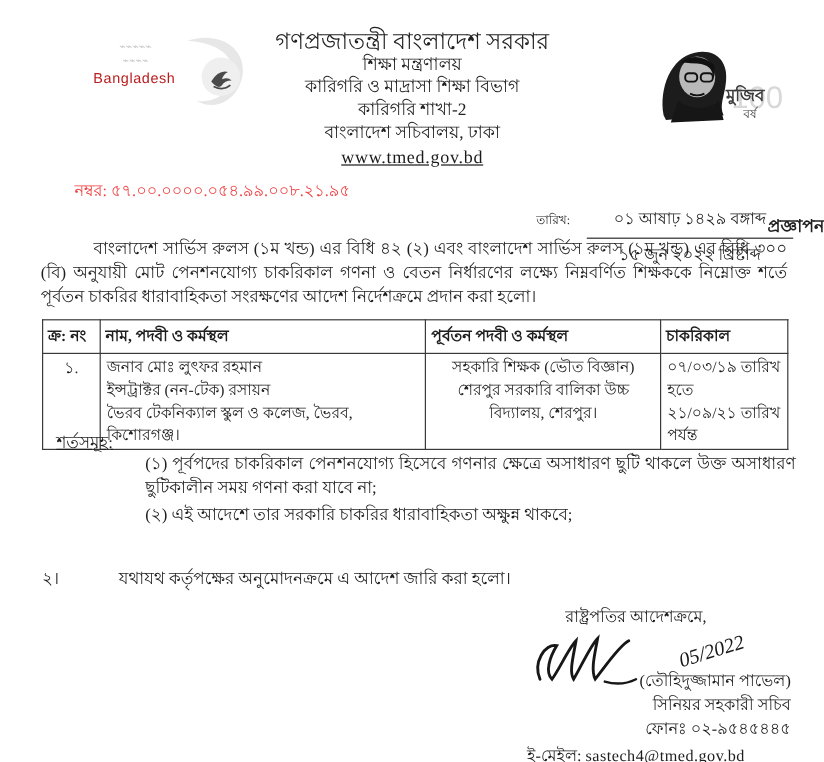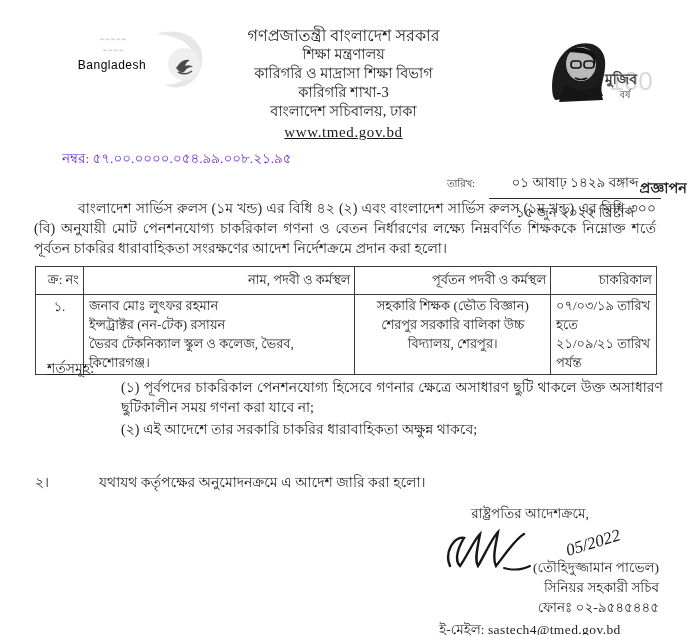--- a/index.html
+++ b/index.html
@@ -6,46 +6,46 @@
   body{
     width:687px;height:635px;overflow:hidden;background:#ffffff;
     font-family:"Liberation Serif", serif;color:#1f1f1f;
     -webkit-font-smoothing:antialiased;
   }
   .page{position:relative;width:687px;height:635px;background:#fff;}
 
   
   .watermark{position:absolute;left:56px;top:20px;width:150px;height:78px;}
   .wm-lines{position:absolute;left:12px;top:14px;color:#c9c9c9;font-size:9px;line-height:11px;text-align:center;width:90px;}
-  .wm-country{position:absolute;left:6px;top:38px;width:100px;text-align:center;color:#000000;font-family:"Liberation Sans",sans-serif;font-size:12px;letter-spacing:.5px;}
+  .wm-country{position:absolute;left:6px;top:38px;width:100px;text-align:center;color:#b91c1c;font-family:"Liberation Sans",sans-serif;font-size:12px;letter-spacing:.5px;}
   .wm-emblem{position:absolute;right:0;top:8px;width:58px;height:62px;opacity:.85;}
 
   .org-block{position:absolute;left:0;right:0;top:26px;text-align:center;}
   .org-line{font-size:14.5px;line-height:19px;color:#222;}
-  .org-line:first-child{font-size:16px;}
+  .org-line:first-child{font-size:19px;}
   .org-website{display:inline-block;margin-top:3px;font-size:15px;letter-spacing:.6px;color:#1a1a1a;text-decoration:underline;cursor:pointer;}
 
   .mujib-logo{position:absolute;right:30px;top:34px;width:112px;height:84px;}
 
   
-  .memo{position:absolute;left:62px;top:148px;font-size:13.5px;color:#6d28d9;}
+  .memo{position:absolute;left:62px;top:148px;font-size:13.5px;color:#ef4444;}
   .date-block{position:absolute;right:26px;top:136px;display:flex;align-items:center;}
   .date-label{font-size:10px;margin-right:14px;position:relative;top:4px;}
   .date-stack{text-align:center;font-size:13.5px;min-width:172px;}
   .date-top{padding:0 6px 3px;border-bottom:1.4px solid #2c2c2c;}
   .date-bottom{padding-top:3px;}
 
   
   .doc-title{position:absolute;left:0;right:0;top:177px;text-align:right;font-weight:bold;font-size:14.5px;margin-left:18px;}
   .body-par{position:absolute;left:34px;top:199px;width:622px;font-size:14px;line-height:1.42;text-align:justify;text-indent:44px;}
 
   
   .main-table{position:absolute;left:35px;top:266px;width:622px;border-collapse:collapse;font-size:13px;color:#1d1d1d;}
   .main-table th,.main-table td{border:1.2px solid #3a3a3a;vertical-align:top;padding:2px 5px;}
-  .main-table th{font-weight:normal;text-align:right;padding:3px 4px;}
+  .main-table th{font-weight:bold;text-align:left;padding:3px 4px;}
   .cell-center{text-align:center;}
   .cell-left{text-align:left;}
   .cell-line{line-height:1.45;}
 
   
   .cond-heading{position:absolute;left:35px;top:357px;font-size:14px;font-weight:normal;text-decoration:underline;padding-left:12px;}
   .cond-list{position:absolute;left:75px;top:378px;width:588px;font-size:14px;line-height:1.45;text-align:justify;}
   .cond-item{margin-bottom:1px;margin-left:46px;}
 
   
@@ -77,21 +77,21 @@
         <path d="M28 40 q6 -10 14 -8 q-4 2 -5 6 q5 -2 8 1 q-6 0 -8 4 q-3 4 -9 -3 z" fill="#2b2b2b"></path>
         <path d="M30 44 q8 4 14 -1" stroke="#2b2b2b" stroke-width="1.4" fill="none"></path>
       </svg>
     </div>
   </div>
 
   <div class="org-block">
     <div class="org-line">গণপ্রজাতন্ত্রী বাংলাদেশ সরকার</div>
     <div class="org-line">শিক্ষা মন্ত্রণালয়</div>
     <div class="org-line">কারিগরি ও মাদ্রাসা শিক্ষা বিভাগ</div>
-    <div class="org-line">কারিগরি শাখা-3</div>
+    <div class="org-line">কারিগরি শাখা-2</div>
     <div class="org-line">বাংলাদেশ সচিবালয়, ঢাকা</div>
     <span class="org-website">www.tmed.gov.bd</span>
   </div>
 
   <div class="mujib-logo">
     <svg width="112" height="84" viewBox="0 0 112 84">
       <path d="M8 62 C4 40 14 14 34 10 C52 6 62 18 60 34 C59 46 54 54 58 62 L10 66 Z" fill="#1c1c1c"></path>
       <ellipse cx="36" cy="30" rx="15" ry="17" fill="#b9b9b9"></ellipse>
       <path d="M22 18 q14 -10 28 2 q2 8 -1 12 q1 -12 -13 -13 q-12 -1 -14 -1 z" fill="#111"></path>
       <rect x="26" y="27" width="10" height="7" rx="3" fill="none" stroke="#111" stroke-width="1.6"></rect>

